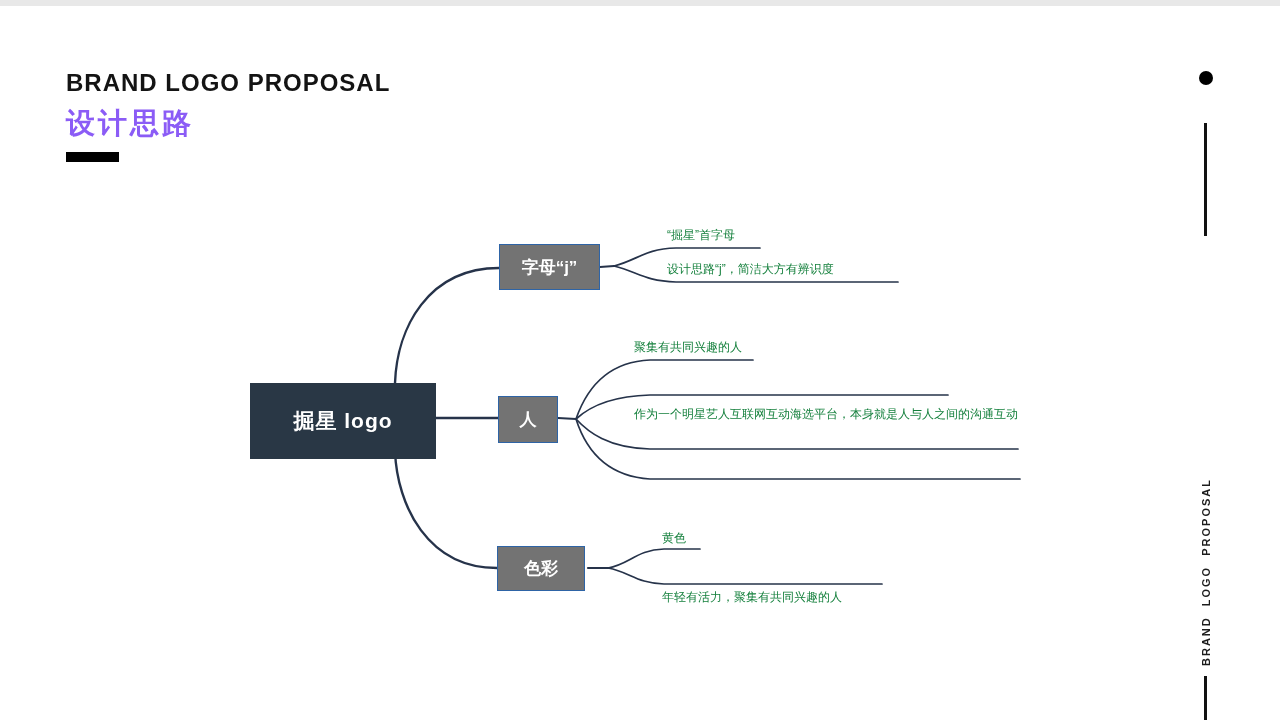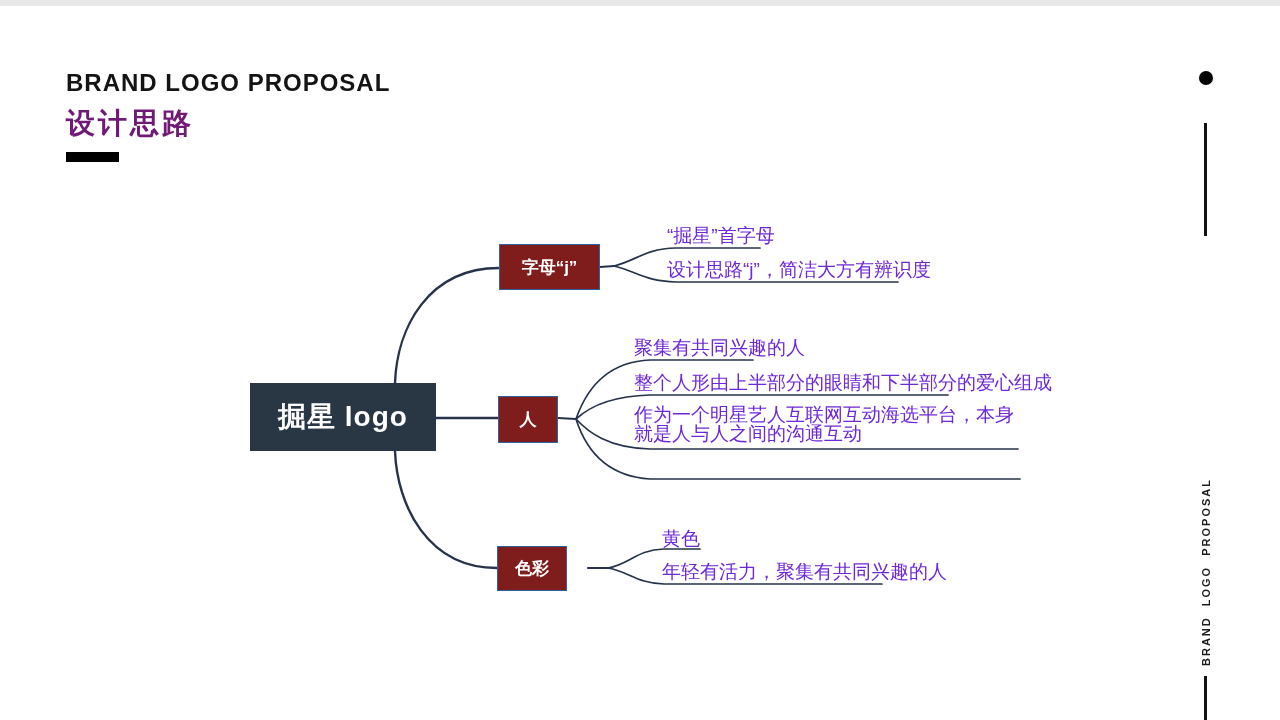--- a/index.html
+++ b/index.html
@@ -21,21 +21,21 @@
     font-weight: 800;
     letter-spacing: 1px;
     color: #141414;
   }
   .title-cn {
     position: absolute;
     left: 66px; top: 98px;
     font-size: 29px;
     font-weight: 800;
     letter-spacing: 3px;
-    color: #701a75;
+    color: #8b5cf6;
   }
   .title-bar {
     position: absolute;
     left: 66px; top: 146px;
     width: 53px; height: 10px;
     background: #000000;
   }
   
   .corner-dot {
     position: absolute;
@@ -81,39 +81,39 @@
   .node {
     position: absolute;
     display: flex;
     align-items: center;
     justify-content: center;
     color: #ffffff;
     white-space: nowrap;
   }
   .node-root {
     left: 250px; top: 377px;
-    width: 186px; height: 68px;
+    width: 186px; height: 76px;
     background: #293745;
-    font-size: 28px;
+    font-size: 21px;
     font-weight: bold;
     letter-spacing: 1px;
   }
   .node-branch {
-    background: #7f1d1d;
+    background: #737373;
     border: 1px solid #2e64a6;
     font-size: 17px;
     font-weight: bold;
   }
   .node-letter { left: 499px; top: 238px; width: 101px; height: 46px; }
   .node-person { left: 498px; top: 390px; width: 60px;  height: 47px; }
-  .node-color  { left: 497px; top: 540px; width: 70px;  height: 45px; }
+  .node-color  { left: 497px; top: 540px; width: 88px;  height: 45px; }
   .leaf {
     position: absolute;
-    font-size: 19px;
-    color: #6d28d9;
+    font-size: 12px;
+    color: #15803d;
     line-height: 19px;
     white-space: nowrap;
   }
   .leaf.wrap {
     white-space: normal;
     width: 384px;
     font-family: Liberation Serif, serif;
   }
 </style>
 </head>
@@ -155,19 +155,18 @@
 
   <div class="node node-root">掘星 logo</div>
   <div class="node node-branch node-letter">字母“j”</div>
   <div class="node node-branch node-person">人</div>
   <div class="node node-branch node-color">色彩</div>
 
   <div class="leaf" style="left:667px; top:220px;">“掘星”首字母</div>
   <div class="leaf" style="left:667px; top:254px;">设计思路“j”，简洁大方有辨识度</div>
 
   <div class="leaf" style="left:634px; top:332px;">聚集有共同兴趣的人</div>
-  <div class="leaf" style="left:634px; top:367px;">整个人形由上半部分的眼睛和下半部分的爱心组成</div>
   <div class="leaf wrap" style="left:634px; top:399px;">作为一个明星艺人互联网互动海选平台，本身就是人与人之间的沟通互动</div>
 
   <div class="leaf" style="left:662px; top:523px;text-align:center;">黄色</div>
-  <div class="leaf" style="left:662px; top:556px;">年轻有活力，聚集有共同兴趣的人</div>
+  <div class="leaf" style="left:662px; top:582px;">年轻有活力，聚集有共同兴趣的人</div>
 
 </div>
 
 </body></html>

